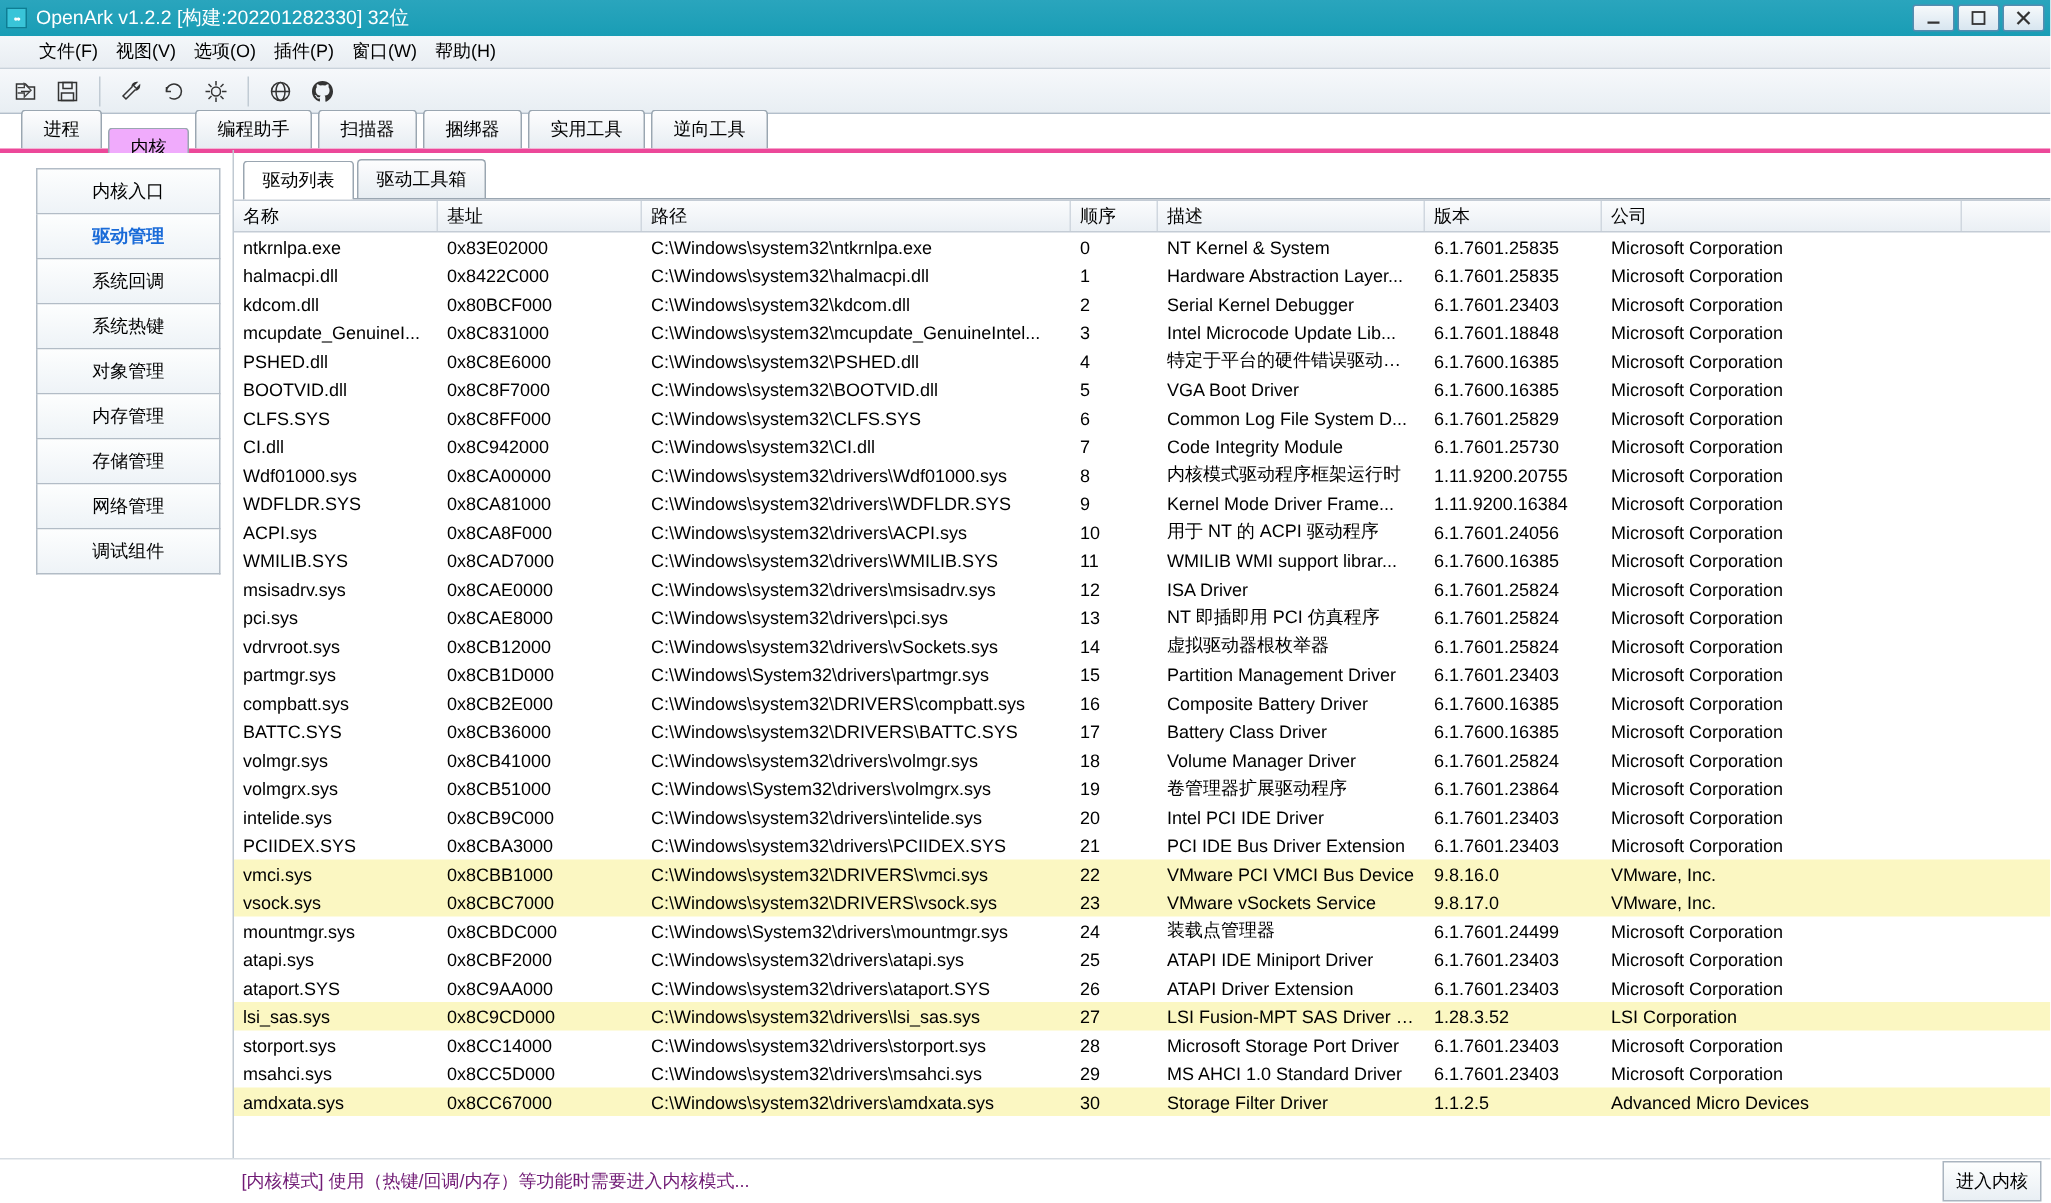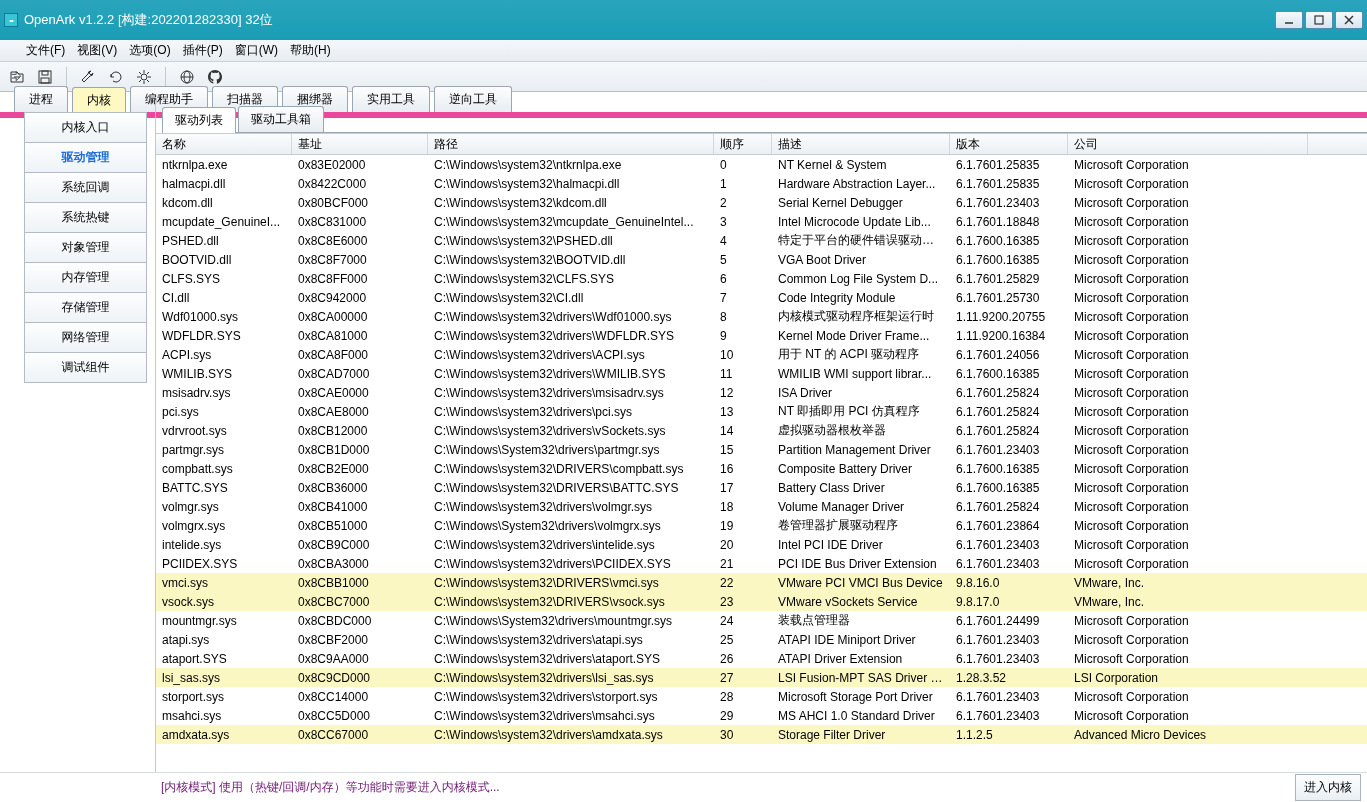--- a/index.html
+++ b/index.html
@@ -1,31 +1,31 @@
 <!DOCTYPE html>
 <html><head>
 <meta charset="utf-8">
 <style>
 * { margin: 0; padding: 0; box-sizing: border-box; font-family: "Microsoft YaHei", "SimSun", Arial, sans-serif; }
 body { font-size: 12px; background: #fff; overflow: hidden; }
-.titlebar { background: linear-gradient(#2aa5bd, #199db5); color: #fff; height: 40px; display: flex; align-items: center; padding: 0 4px; }
+.titlebar { background: linear-gradient(#2aa5bd, #199db5); color: #fff; height: 24px; display: flex; align-items: center; padding: 0 4px; }
 .titlebar .tb-icon { width: 14px; height: 14px; background: #39c4d8; border: 1px solid #0e7d93; margin-right: 6px; display: flex; align-items: center; justify-content: center; position: relative; }
 .titlebar .tb-icon::before { content: "••"; font-size: 8px; color: #fff; letter-spacing: -1px; }
 .titlebar .title { flex: 1; font-size: 13px; }
 .winbtns { display: flex; margin-left: auto; }
 .winbtn { width: 28px; height: 18px; background: linear-gradient(#f6f9fb,#d8e6f0); border: 1px solid #548cb0; margin-left: 2px; display:flex;align-items:center;justify-content:center; border-radius:2px; }
 .winbtn svg { width:10px;height:10px; }
 .menubar { background: linear-gradient(#f4f7fa, #e8edf2); height: 22px; display:flex; align-items:center; padding-left:20px; border-bottom:1px solid #c9d2db; }
 .menubar .mitem { padding: 2px 6px; cursor: default; }
 .toolbar { background: linear-gradient(#f6f8fb,#e8eef3); height: 30px; border-bottom:1px solid #b3bfcb; display:flex; align-items:center; padding-left:8px; gap:10px; }
 .toolbar .tbtn { width:18px; height:18px; display:flex;align-items:center;justify-content:center; cursor:default; color:#333; }
 .toolbar .sep { width:1px; height:20px; background:#c1cbd4; margin:0 2px; }
-.tabstrip { background:#fff; height:26px; display:flex; align-items:flex-end; padding-left:14px; border-bottom:6px solid #ec4899; }
+.tabstrip { background:#fff; height:26px; display:flex; align-items:flex-end; padding-left:14px; border-bottom:3px solid #ec4899; }
 .tabstrip .tab { border:1px solid #9aa6b1; border-bottom:none; padding:4px 14px; margin-right:4px; background:linear-gradient(#fdfdfe,#e7edf2); border-radius:3px 3px 0 0; cursor:default; }
-.tabstrip .tab.active { background:#fef9c3; position:relative; top:1px; }
+.tabstrip .tab.active { background:#f0abfc; position:relative; top:12px; }
 .content { display:flex; position:absolute; top:100px; bottom:30px; left:0; right:0; }
 .leftpane { width:156px; border-right:1px solid #c0c9d2; display:flex; flex-direction:column; padding:12px 8px 0 24px; }
 .subtabs { display:flex; border-bottom:1px solid #9aa6b1; margin-left:0; }
 .subtabs .stab { border:1px solid #9aa6b1; border-bottom:none; padding:4px 12px; margin-right:2px; background:linear-gradient(#fdfdfe,#e7edf2); border-radius:3px 3px 0 0; cursor:default; }
 .subtabs .stab.active { background:#fff; position:relative; top:1px; }
 .sidebtn { border:1px solid #b2bcc6; padding:6px 0; text-align:center; margin-bottom:0; background:linear-gradient(#fdfefe,#eef3f7); cursor:default; }
 .sidebtn:not(:first-child){ border-top:none; }
 .sidebtn.active { color:#1a6bd8; font-weight:bold; }
 .rightpane { flex:1; display:flex; flex-direction:column; overflow:hidden; }
 .subtabwrap { padding:6px 0 0 6px; }

